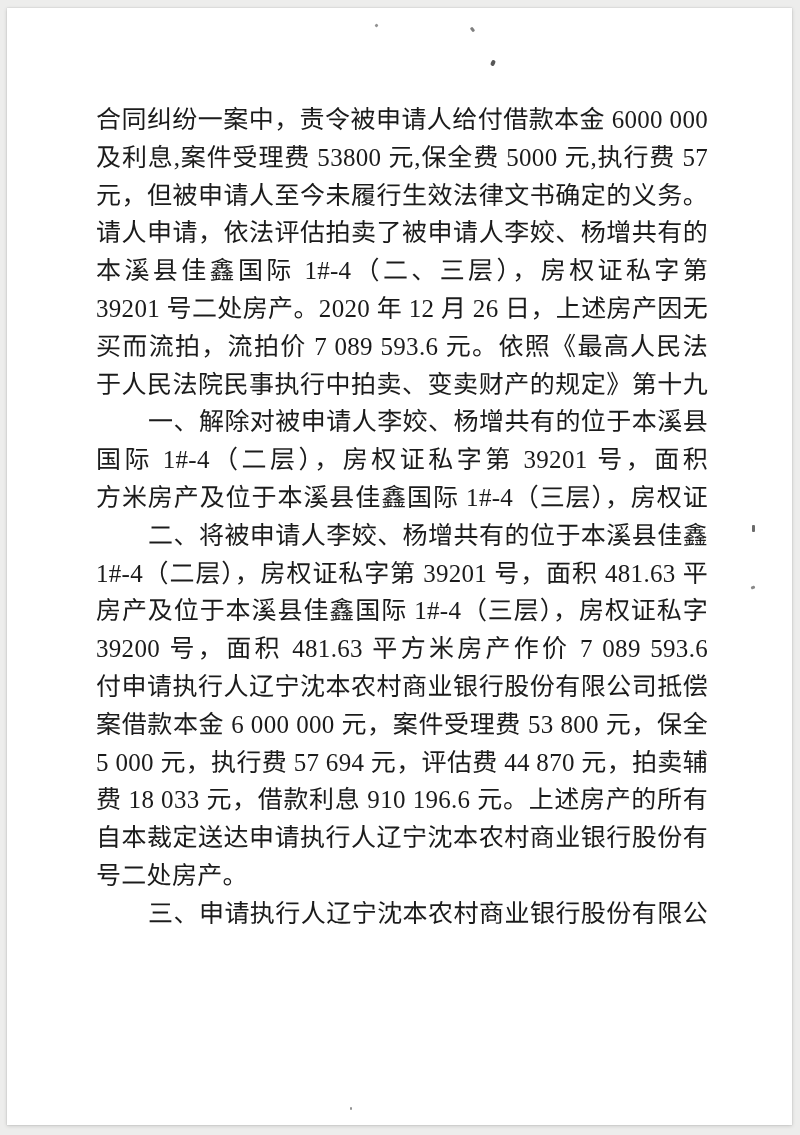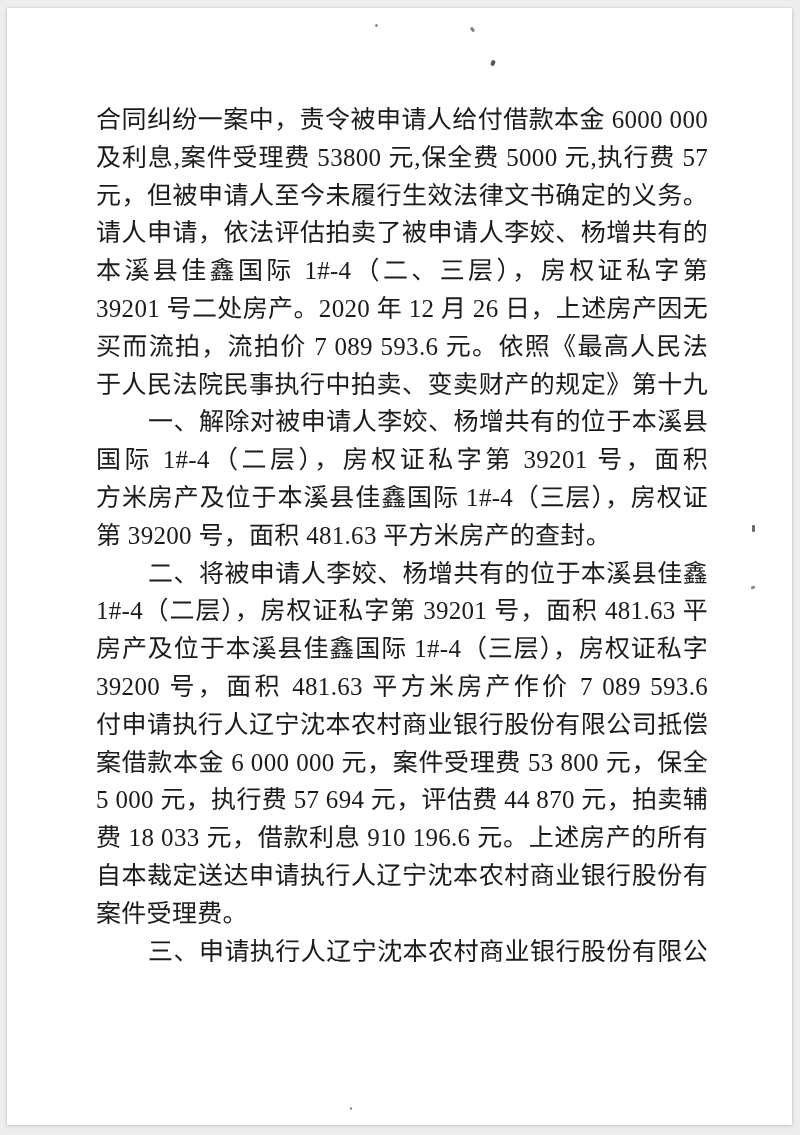--- a/index.html
+++ b/index.html
@@ -64,31 +64,30 @@
         <div class="line">及利息,案件受理费 53800 元,保全费 5000 元,执行费 57 694</div>
         <div class="line">元，但被申请人至今未履行生效法律文书确定的义务。依申</div>
         <div class="line">请人申请，依法评估拍卖了被申请人李姣、杨增共有的位于</div>
         <div class="line">本溪县佳鑫国际 1#-4（二、三层），房权证私字第 39200、</div>
         <div class="line">39201 号二处房产。2020 年 12 月 26 日，上述房产因无人竞</div>
         <div class="line">买而流拍，流拍价 7 089 593.6 元。依照《最高人民法院关</div>
         <div class="line">于人民法院民事执行中拍卖、变卖财产的规定》第十九条、</div>
         <div class="line indent">一、解除对被申请人李姣、杨增共有的位于本溪县佳鑫</div>
         <div class="line">国际 1#-4（二层），房权证私字第 39201 号，面积 481.63 平</div>
         <div class="line">方米房产及位于本溪县佳鑫国际 1#-4（三层），房权证私字</div>
-        <div class="line short">第 39200 号，面积 481.63 平方米房产的查封。</div>
         <div class="line indent">二、将被申请人李姣、杨增共有的位于本溪县佳鑫国际</div>
         <div class="line">1#-4（二层），房权证私字第 39201 号，面积 481.63 平方米</div>
         <div class="line">房产及位于本溪县佳鑫国际 1#-4（三层），房权证私字第</div>
         <div class="line">39200 号，面积 481.63 平方米房产作价 7 089 593.6 元，交</div>
         <div class="line">付申请执行人辽宁沈本农村商业银行股份有限公司抵偿本</div>
         <div class="line">案借款本金 6 000 000 元，案件受理费 53 800 元，保全费</div>
         <div class="line">5 000 元，执行费 57 694 元，评估费 44 870 元，拍卖辅助</div>
         <div class="line">费 18 033 元，借款利息 910 196.6 元。上述房产的所有权</div>
         <div class="line">自本裁定送达申请执行人辽宁沈本农村商业银行股份有限</div>
-        <div class="line short">案件受理费。</div>
+        <div class="line short">号二处房产。</div>
         <div class="line indent">三、申请执行人辽宁沈本农村商业银行股份有限公司可</div>
       </div>
 
     <div class="speck" style="left:368px; top:16px; width:3px; height:3px; opacity:.55; transform:rotate(40deg);"></div>
     <div class="speck" style="left:464px; top:19px; width:3px; height:5px; opacity:.65; transform:rotate(-35deg);"></div>
     <div class="speck" style="left:484px; top:52px; width:4px; height:6px; opacity:.85; transform:rotate(25deg); border-radius:2px;"></div>
     <div class="speck" style="left:745px; top:517px; width:3px; height:7px; opacity:.75;"></div>
     <div class="speck" style="left:744px; top:578px; width:4px; height:3px; opacity:.6; transform:rotate(-20deg);"></div>
     <div class="speck" style="left:343px; top:1099px; width:2px; height:3px; opacity:.55;"></div>
   </div>

